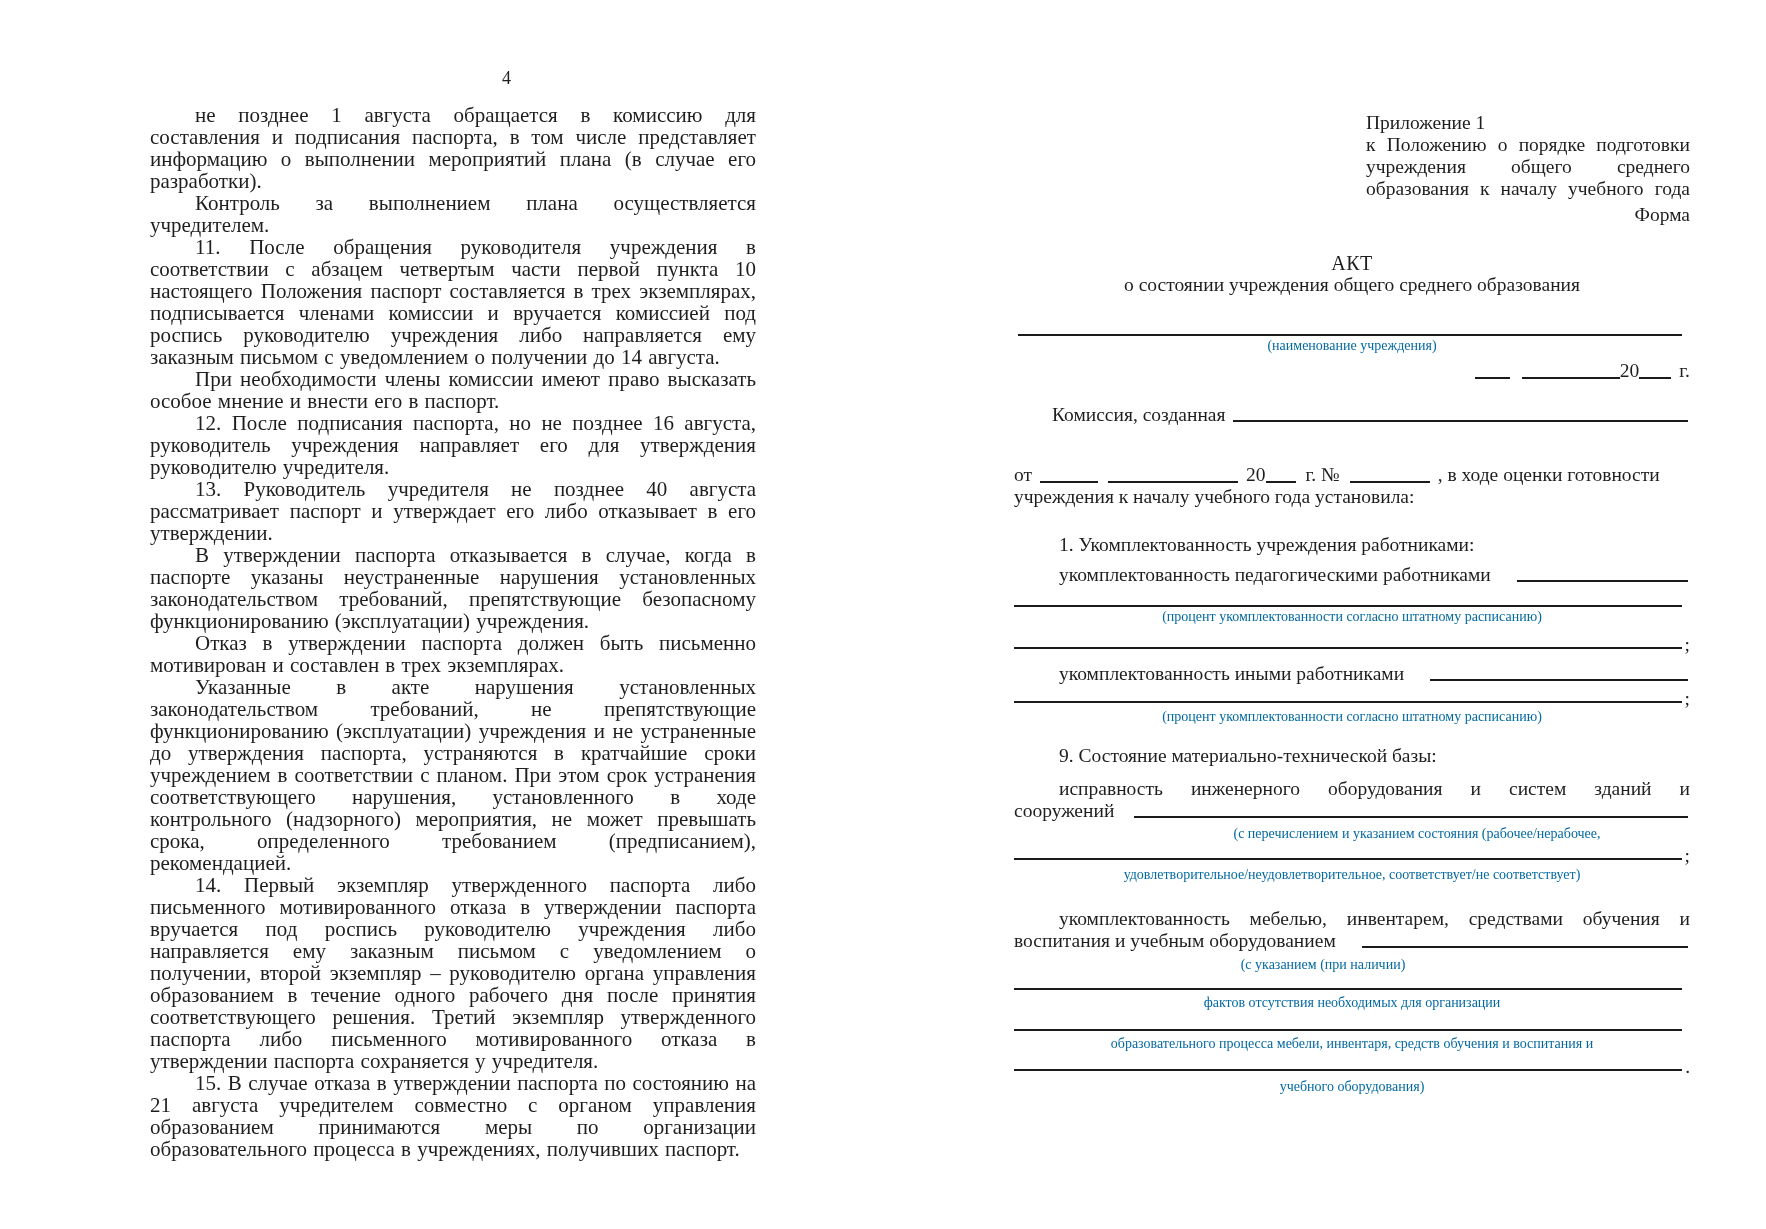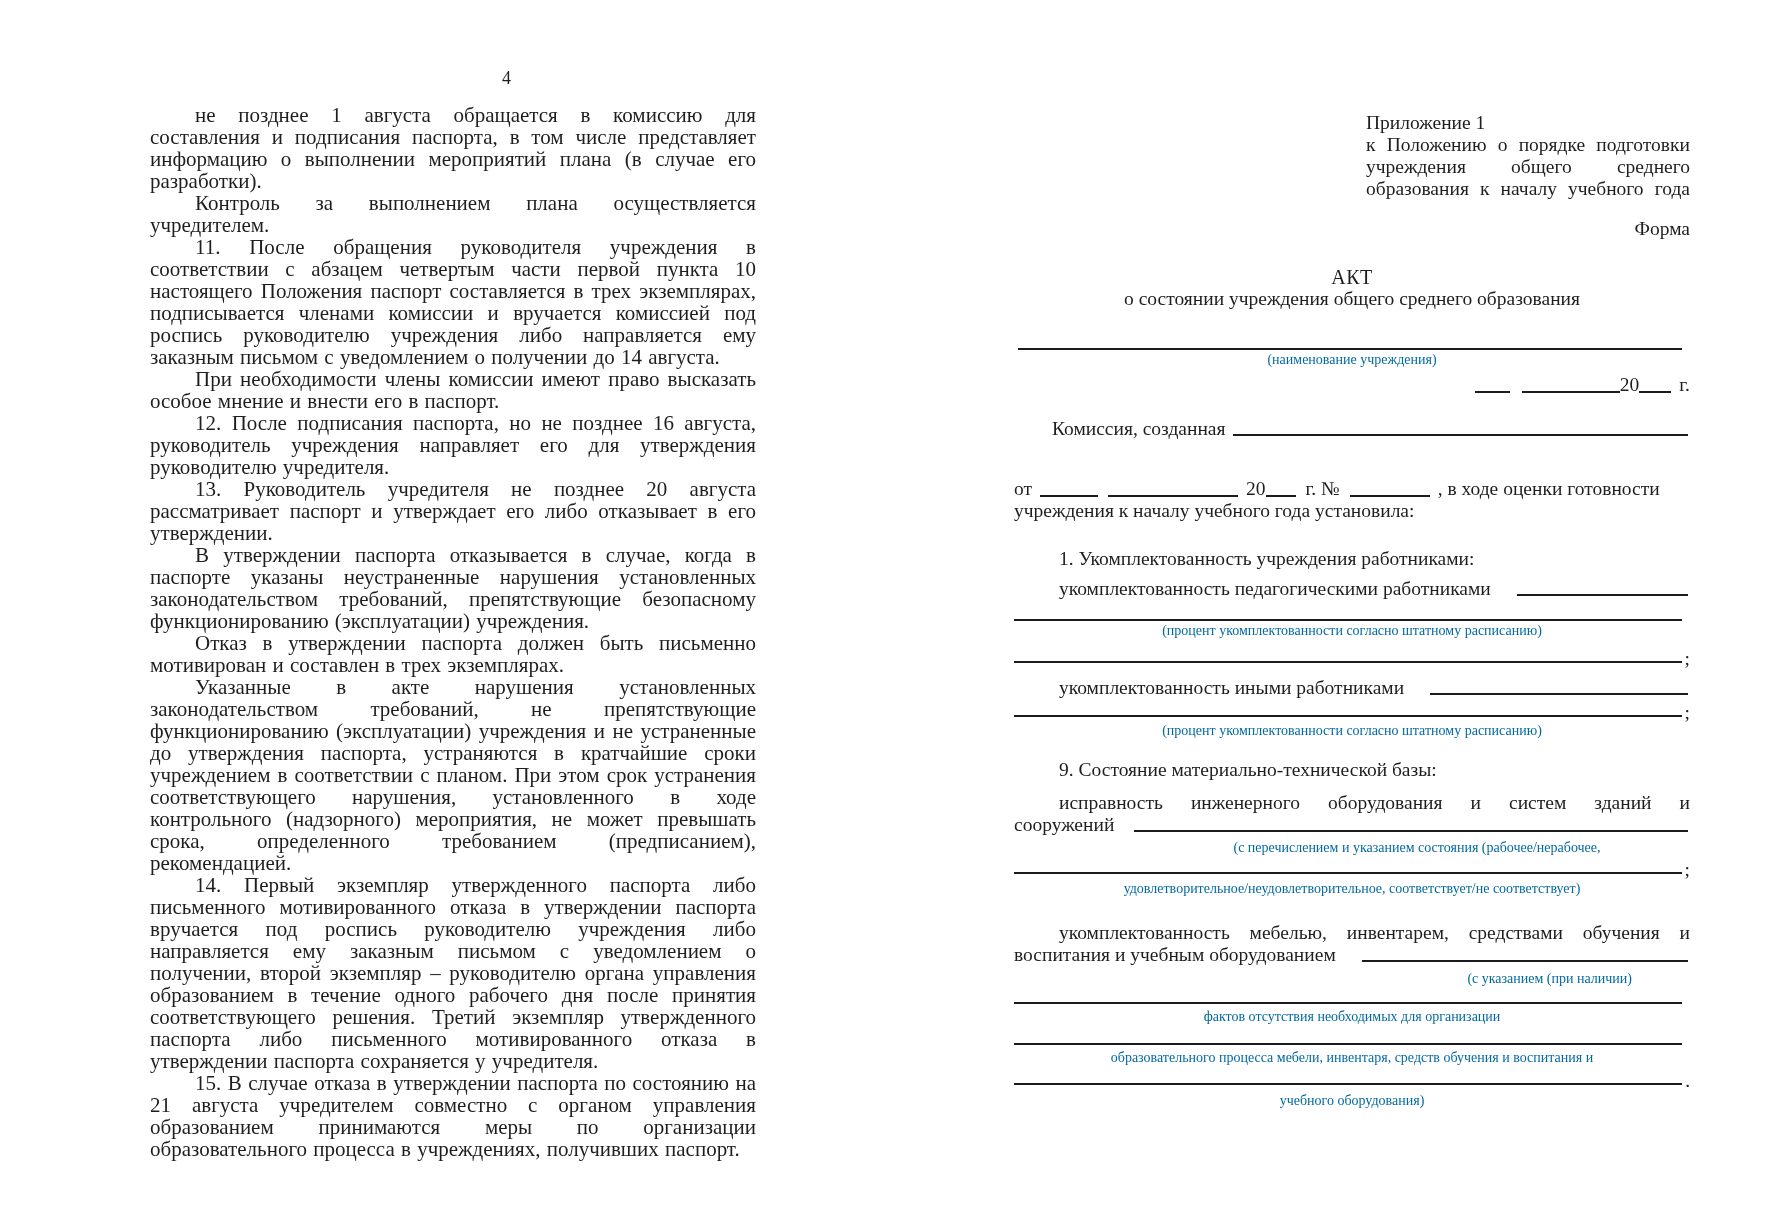--- a/index.html
+++ b/index.html
@@ -16,31 +16,31 @@
   #pageLeft p{
     margin:0;font-size:21px;line-height:22px;
     text-align:justify;text-indent:45px;word-spacing:1px;
   }
 
   
   #pageRight{left:1014px;top:112px;width:676px;font-size:19.5px;line-height:22px}
   .appx{margin-left:352px;width:324px}
   .appx div{line-height:22px}
   .jl{text-align:justify;text-align-last:justify}
-  .forma{text-align:right;margin-top:18px}
+  .forma{text-align:right;margin-top:4px}
   .act{text-align:center;font-size:20px;margin-top:26px;letter-spacing:.5px}
   .actsub{text-align:center}
 
   .rule{height:0;border-bottom:2px solid #1b1b1b;width:668px}
   .rule-top{margin-top:38px;margin-left:4px;width:664px}
 
   .cap{font-size:14px;line-height:17px;text-align:center;margin-top:1px;color:#0369a1}
   .cap-right{text-align:right;padding-right:4px}
   .cap-ind{padding-left:130px}
-  .cap-tail{text-align:right;padding-right:58px}
+  .cap-tail{padding-right:58px}
 
   .blank{display:inline-block;height:17px;border-bottom:2px solid #1b1b1b;vertical-align:baseline}
   .date-row{display:flex;justify-content:flex-end;align-items:flex-end;margin-top:6px;height:22px}
   .date-row .blank{margin-bottom:3px}
   .g12{margin-right:12px}.g10{margin-right:10px}.g8{margin-right:8px}
   .w35{width:35px}.w98{width:98px}.w32{width:32px}
   .w58{width:58px}.w130{width:130px}.w30{width:30px}.w80{width:80px}
 
   .row{display:flex;align-items:flex-end}
   .row .lead{white-space:nowrap}
@@ -81,21 +81,21 @@
 </head>
 <body>
 
 <div class="page" id="pageLeft">
   <div class="pageno">4</div>
   <p>не позднее 1 августа обращается в комиссию для составления и подписания паспорта, в том числе представляет информацию о выполнении мероприятий плана (в случае его разработки).</p>
   <p>Контроль за выполнением плана осуществляется учредителем.</p>
   <p>11. После обращения руководителя учреждения в соответствии с абзацем четвертым части первой пункта 10 настоящего Положения паспорт составляется в трех экземплярах, подписывается членами комиссии и вручается комиссией под роспись руководителю учреждения либо направляется ему заказным письмом с уведомлением о получении до 14 августа.</p>
   <p>При необходимости члены комиссии имеют право высказать особое мнение и внести его в паспорт.</p>
   <p>12. После подписания паспорта, но не позднее 16 августа, руководитель учреждения направляет его для утверждения руководителю учредителя.</p>
-  <p>13. Руководитель учредителя не позднее 20 августа рассматривает паспорт и утверждает его либо отказывает в его утверждении.</p>
+  <p>13. Руководитель учредителя не позднее 40 августа рассматривает паспорт и утверждает его либо отказывает в его утверждении.</p>
   <p>В утверждении паспорта отказывается в случае, когда в паспорте указаны неустраненные нарушения установленных законодательством требований, препятствующие безопасному функционированию (эксплуатации) учреждения.</p>
   <p>Отказ в утверждении паспорта должен быть письменно мотивирован и составлен в трех экземплярах.</p>
   <p>Указанные в акте нарушения установленных законодательством требований, не препятствующие функционированию (эксплуатации) учреждения и не устраненные до утверждения паспорта, устраняются в кратчайшие сроки учреждением в соответствии с планом. При этом срок устранения соответствующего нарушения, установленного в ходе контрольного (надзорного) мероприятия, не может превышать срока, определенного требованием (предписанием), рекомендацией.</p>
   <p>14. Первый экземпляр утвержденного паспорта либо письменного мотивированного отказа в утверждении паспорта вручается под роспись руководителю учреждения либо направляется ему заказным письмом с уведомлением о получении, второй экземпляр – руководителю органа управления образованием в течение одного рабочего дня после принятия соответствующего решения. Третий экземпляр утвержденного паспорта либо письменного мотивированного отказа в утверждении паспорта сохраняется у учредителя.</p>
   <p>15. В случае отказа в утверждении паспорта по состоянию на 21 августа учредителем совместно с органом управления образованием принимаются меры по организации образовательного процесса в учреждениях, получивших паспорт.</p>
 </div>
 
 <div class="page" id="pageRight">
 
   <div class="appx">

